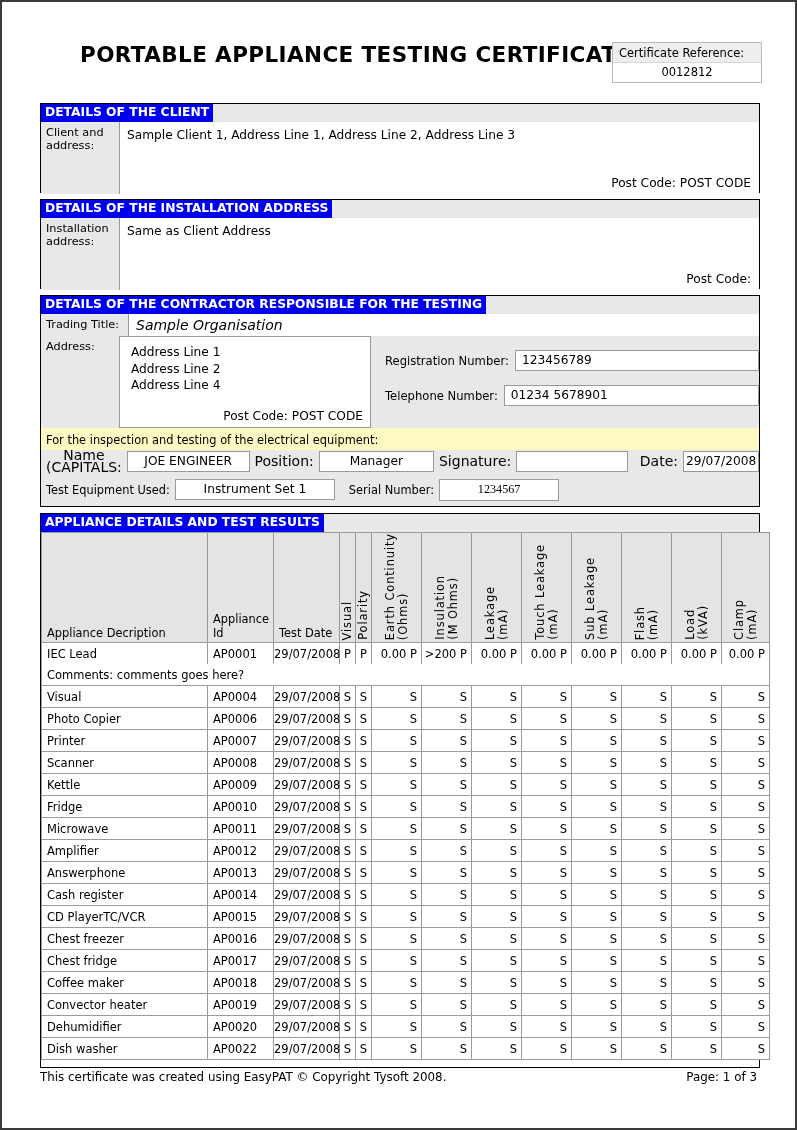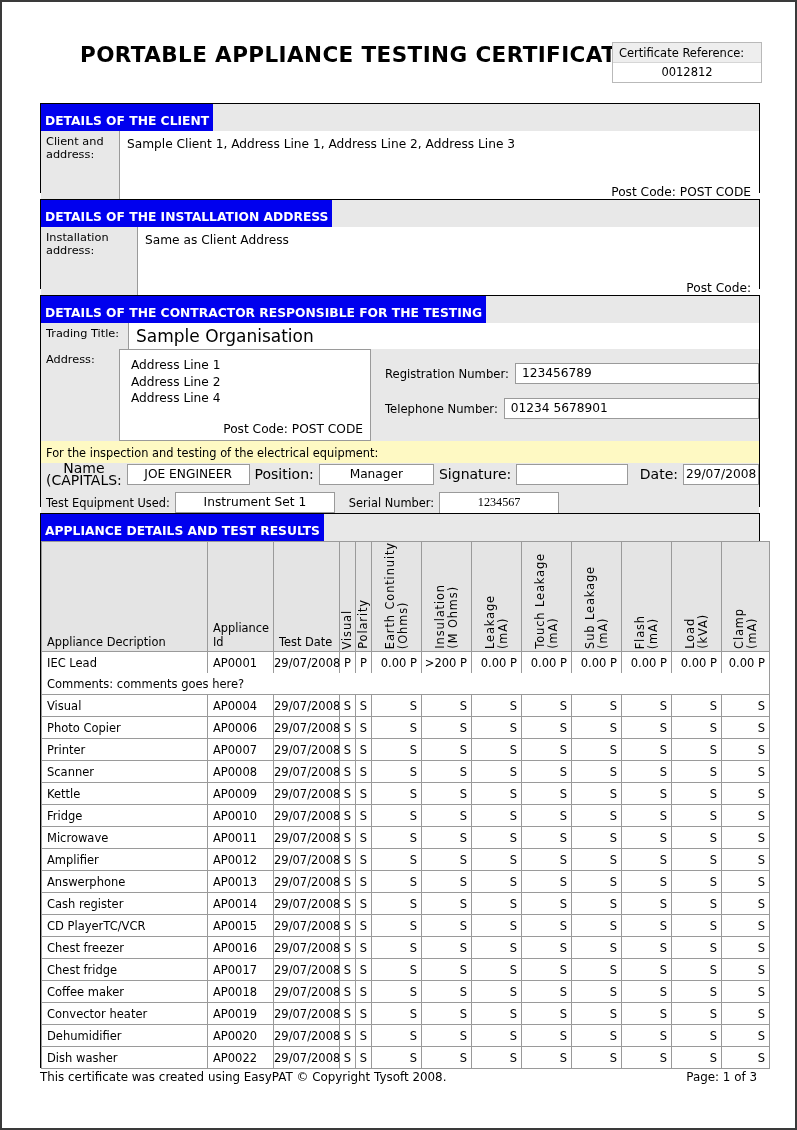--- a/index.html
+++ b/index.html
@@ -63,21 +63,21 @@
     border: 1px solid #000000;
     box-sizing: border-box;
     background: #e8e8e8;
   }
   .bar {
     background: #0000ee;
     color: #ffffff;
     font-size: 12.3px;
     font-weight: bold;
     line-height: 15px;
-    padding: 10px 4px 2px 4px;
+    padding: 1px 4px 2px 4px;
     display: inline-block;
     white-space: nowrap;
   }
   .barrow {
     background: #e8e8e8;
     line-height: 0;
   }
 
   .addr-wrap {
     display: flex;
@@ -117,24 +117,25 @@
     background: #e8e8e8;
   }
   .cl-lbl {
     font-size: 11.3px;
     padding: 4px 4px 0 5px;
     white-space: nowrap;
     line-height: 13px;
   }
   .cl-val {
     background: #ffffff;
-    font-size: 17px;
+    font-size: 14px;
     padding: 3px 0 3px 7px;
     flex: 1;
     border-left: 1px solid #9a9a9a;
+    font-style: italic;
   }
   .contractor-mid {
     display: flex;
     background: #e8e8e8;
   }
   .cm-left-lbl {
     width: 78px;
     flex: 0 0 78px;
     font-size: 11.3px;
     padding: 4px 0 0 5px;
@@ -306,21 +307,21 @@
         <div class="line1">Sample Client 1, Address Line 1, Address Line 2, Address Line 3</div>
         <div class="postcode">Post Code: POST CODE</div>
       </div>
     </div>
   </div>
 
   <div class="section" style="top:197px; height:90px;">
     <div class="barrow">
       <span class="bar">DETAILS OF THE INSTALLATION ADDRESS</span>
     </div>
-    <div class="addr-wrap" style="height:72px;gap:18px;">
+    <div class="addr-wrap" style="height:72px;">
       <div class="addr-label">Installation address:</div>
       <div class="addr-body">
         <div class="line1">Same as Client Address</div>
         <div class="postcode">Post Code:</div>
       </div>
     </div>
   </div>
 
   <div class="section" style="top:293px; height:212px;">
     <div class="barrow">

